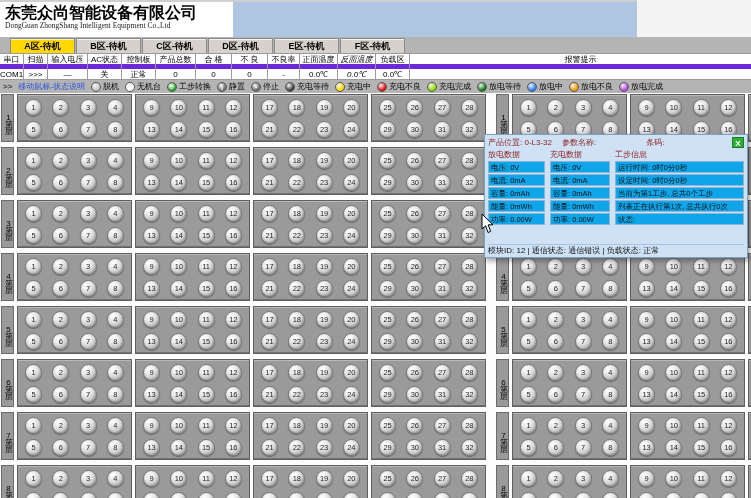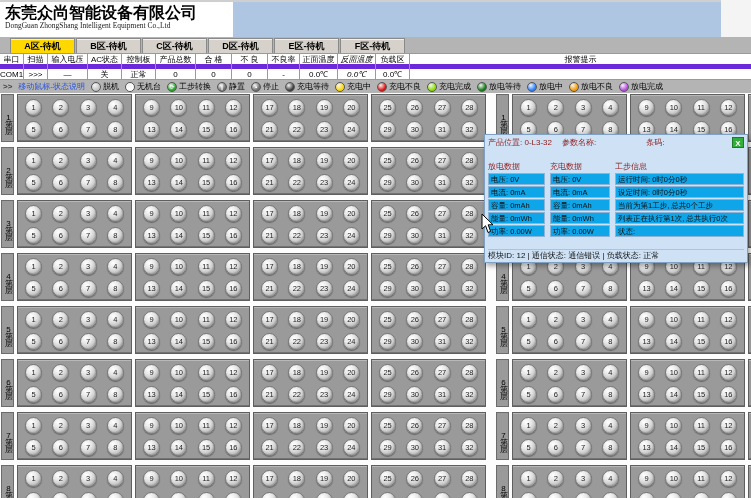--- a/index.html
+++ b/index.html
@@ -1,20 +1,20 @@
 <!DOCTYPE html>
 <html><head>
 <meta charset="utf-8">
 <style>
   html,body{margin:0;padding:0;}
   body{width:751px;height:498px;position:relative;overflow:hidden;background:#f4f4f4;
        font-family:"Liberation Sans",sans-serif;-webkit-font-smoothing:antialiased;}
 
   
-  .header{position:absolute;top:0;left:0;width:721px;height:37px;background:#aec6e2;
+  .header{position:absolute;top:0;left:0;width:637px;height:37px;background:#aec6e2;
           border-top:2px solid #cfcfcf;box-sizing:border-box;}
   .titlebox{position:absolute;top:0;left:0;width:233px;height:35px;background:#ffffff;
             padding:2px 5px;box-sizing:border-box;}
   .title{font-family:"Liberation Serif",serif;font-weight:bold;font-size:16px;line-height:17px;
          color:#000;white-space:nowrap;}
   .subtitle{font-family:"Liberation Serif",serif;font-size:7.5px;line-height:9px;color:#222;white-space:nowrap;}
 
   
   .tabbar{position:absolute;top:37px;left:0;width:751px;height:16px;background:#b4b4b4;
           display:flex;align-items:flex-end;gap:1px;padding-left:10px;box-sizing:border-box;}
@@ -58,30 +58,30 @@
   .cell{width:17px;height:17px;border-radius:50%;
         background:radial-gradient(circle at 35% 28%, #ffffff 0%, #e8e8e8 35%, #c0c0c0 70%, #a8a8a8 100%);
         border:1px solid #787878;box-sizing:border-box;display:flex;align-items:center;justify-content:center;
         font-size:7.5px;color:#222;
         box-shadow:0 1px 1px rgba(0,0,0,.35), inset -1px -1px 1px rgba(0,0,0,.15);}
 
   
   .popup{position:absolute;left:484px;top:134px;width:264px;background:#cfe2f5;
          border:1px solid #7fa1c4;box-shadow:2px 3px 5px rgba(0,0,0,.35);z-index:10;
          padding:2px 3px 1px;box-sizing:border-box;font-size:8px;}
-  .phead{display:flex;gap:10px;align-items:center;height:11px;color:#8b1a1a;position:relative;margin-bottom:14px;}
+  .phead{display:flex;gap:10px;align-items:center;height:11px;color:#8b1a1a;position:relative;margin-bottom:2px;}
   .pclose{position:absolute;right:0;top:0;width:12px;height:11px;background:#2fae3a;color:#fff;
           font-size:8px;line-height:11px;text-align:center;font-weight:bold;border:1px solid #1d7a26;
           box-sizing:border-box;cursor:default;}
   .pcols{display:flex;gap:5px;}
   .pcol1{width:57px;}.pcol2{width:60px;}.pcol3{flex:1;}
   .ptitle{color:#8b1a1a;height:10px;line-height:10px;margin-bottom:1px;}
   .fbox{background:#0ea5e9;border:1px solid #8fb3d4;height:12px;line-height:11px;padding:0 2px;margin-bottom:1px;
         white-space:nowrap;overflow:hidden;font-size:7.5px;color:#111;box-sizing:border-box;}
-  .pstatus{height:11px;line-height:11px;color:#111;margin-top:11px;border-top:1px solid #a9c4de;
+  .pstatus{height:11px;line-height:11px;color:#111;margin-top:18px;border-top:1px solid #a9c4de;
            white-space:nowrap;overflow:hidden;}
 
   .cursor{position:absolute;left:481px;top:214px;z-index:20;}
 </style>
 </head>
 <body>
 
 <div class="header">
   <div class="titlebox">
     <div class="title">东莞众尚智能设备有限公司</div>

